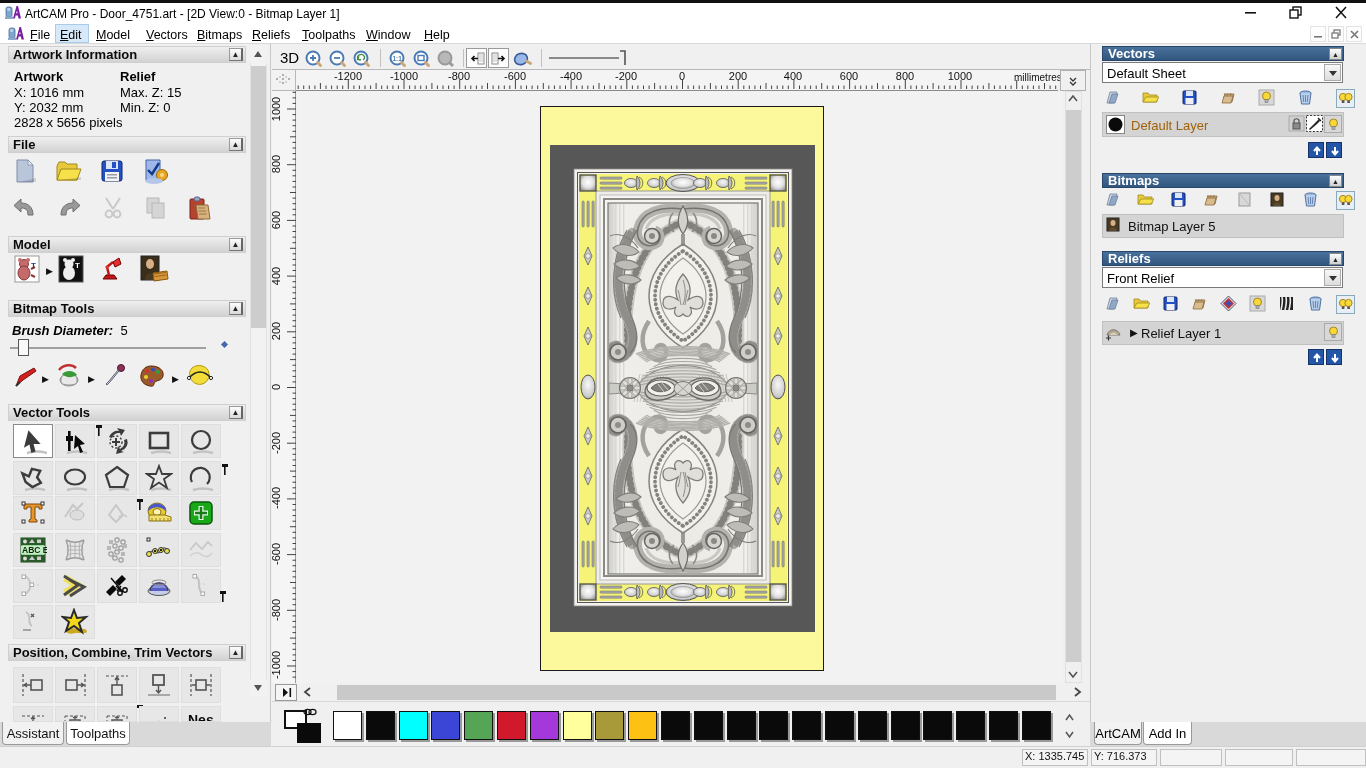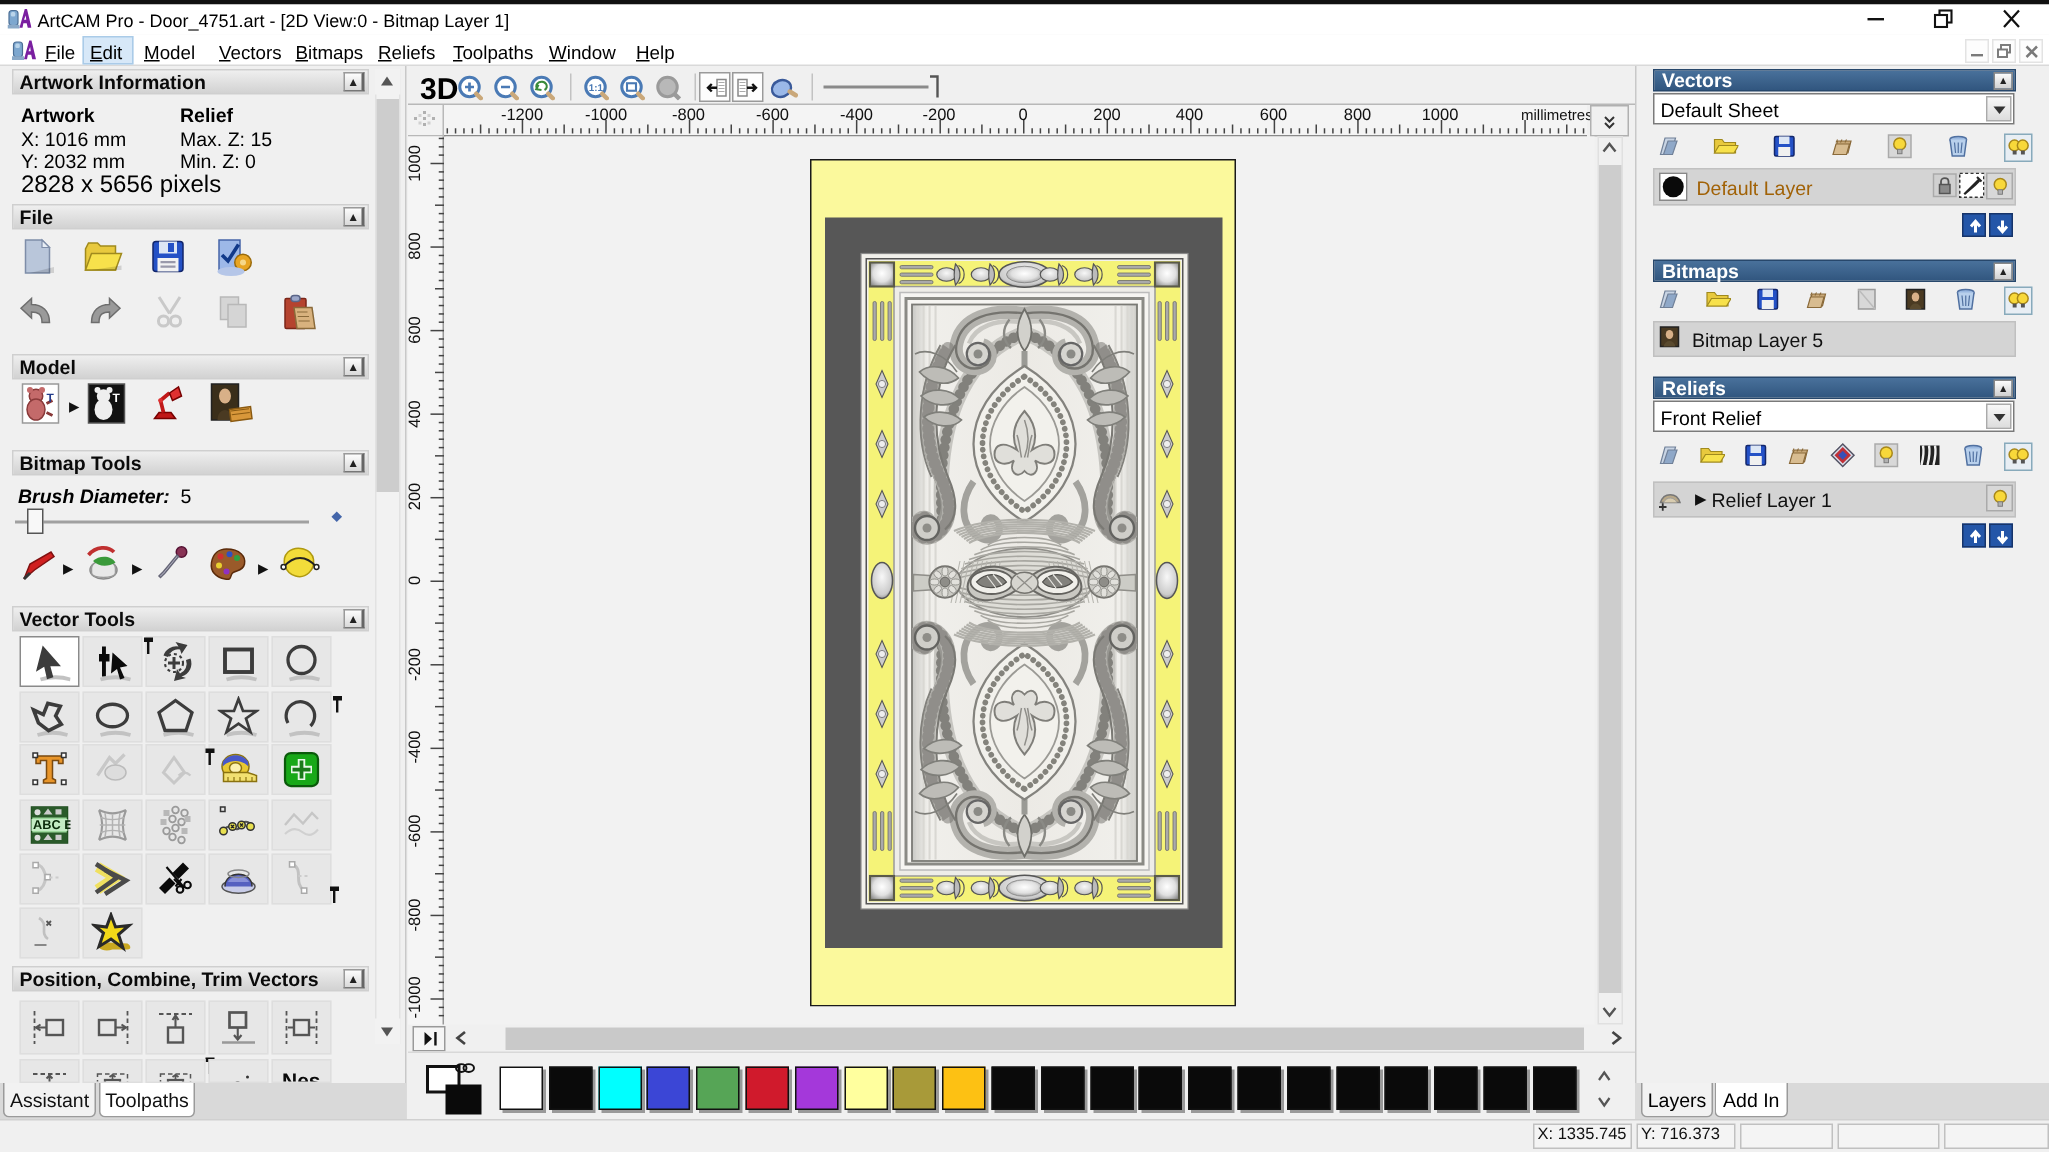--- a/index.html
+++ b/index.html
@@ -81,21 +81,21 @@
 <div class="hdr" style="left:8px;top:46px;width:238px;height:17px;">
     <span style="position:static">Artwork Information</span>
     <div class="hdrbtn" style="position:absolute;">▲</div>
   </div>
 <div class="" style="left:14px;top:69px;width:120px;height:14px;font-size:13px;font-weight:bold;"><span>Artwork</span></div>
 <div class="" style="left:120px;top:69px;width:120px;height:14px;font-size:13px;font-weight:bold;"><span>Relief</span></div>
 <div class="" style="left:14px;top:85px;width:120px;height:14px;font-size:13px;"><span>X: 1016 mm</span></div>
 <div class="" style="left:120px;top:85px;width:120px;height:14px;font-size:13px;"><span>Max. Z: 15</span></div>
 <div class="" style="left:14px;top:100px;width:120px;height:14px;font-size:13px;"><span>Y: 2032 mm</span></div>
 <div class="" style="left:120px;top:100px;width:120px;height:14px;font-size:13px;"><span>Min. Z: 0</span></div>
-<div class="" style="left:14px;top:115px;width:160px;height:14px;font-size:16px;"><span>2828 x 5656 pixels</span></div>
+<div class="" style="left:14px;top:115px;width:160px;height:14px;font-size:13px;"><span>2828 x 5656 pixels</span></div>
 <div class="hdr" style="left:8px;top:136px;width:238px;height:17px;">
     <span style="position:static">File</span>
     <div class="hdrbtn" style="position:absolute;">▲</div>
   </div>
 <div class="hdr" style="left:8px;top:236px;width:238px;height:17px;">
     <span style="position:static">Model</span>
     <div class="hdrbtn" style="position:absolute;">▲</div>
   </div>
 <div class="hdr" style="left:8px;top:300px;width:238px;height:17px;">
     <span style="position:static">Bitmap Tools</span>
@@ -581,21 +581,21 @@
   </div>
 <div class="" style="left:251px;top:66px;width:15px;height:262px;background:#cdcdcd;"></div>
 <div class="" style="left:0px;top:722px;width:271px;height:24px;background:#d9d9d9;"></div>
 <div class="" style="left:2px;top:722px;width:62px;height:23px;background:#f2f2f2;border:1px solid #9a9a9a;border-top:none;border-radius:0 0 4px 4px;font-size:13px;color:#111;display:flex;align-items:center;justify-content:center;">
     <span>Assistant</span>
   </div>
 <div class="" style="left:66px;top:722px;width:64px;height:23px;background:#fff;border:1px solid #9a9a9a;border-top:none;border-radius:0 0 4px 4px;font-size:13px;color:#111;display:flex;align-items:center;justify-content:center;">
     <span>Toolpaths</span>
   </div>
 <div class="" style="left:272px;top:44px;width:818px;height:26px;background:#f0f0f0;border-bottom:1px solid #b8b8b8;"></div>
-<div class="" style="left:280px;top:49px;width:24px;height:16px;font-weight:bold;font-size:20px;color:#000;"><span>3D</span></div>
+<div class="" style="left:280px;top:49px;width:24px;height:16px;font-weight:normal;font-size:15px;color:#000;"><span>3D</span></div>
 <div class="" style="left:305px;top:50px;width:18px;height:18px;">
     <svg width="17" height="17" viewBox="0 0 17 17" style="">
       <circle cx="8" cy="8" r="6.5" fill="#fff" stroke="#4a7ab5" stroke-width="2"></circle>
       <path d="M8 5 L8 11 M5 8 L11 8" stroke="#4a7ab5" stroke-width="1.8"></path>
       <path d="M12.5 12.5 L15.5 15.5" stroke="#caa87a" stroke-width="3" stroke-linecap="round"></path>
     </svg>
   </div>
 <div class="" style="left:329px;top:50px;width:18px;height:18px;">
     <svg width="17" height="17" viewBox="0 0 17 17" style="">
       <circle cx="8" cy="8" r="6.5" fill="#fff" stroke="#4a7ab5" stroke-width="2"></circle>
@@ -1652,21 +1652,21 @@
       <path d="M8 12 L8 5 M5 8 L8 4.5 L11 8" stroke="#fff" stroke-width="2" fill="none"></path>
     </svg>
   </div>
 <div class="" style="left:1326px;top:349px;width:16px;height:16px;background:#2456a8;border:1px solid #16346a;">
     <svg width="14" height="14" viewBox="0 0 14 14" style="">
       <path d="M8 4 L8 11 M5 8 L8 11.5 L11 8" stroke="#fff" stroke-width="2" fill="none"></path>
     </svg>
   </div>
 <div class="" style="left:1090px;top:722px;width:276px;height:24px;background:#d9d9d9;"></div>
 <div class="" style="left:1094px;top:722px;width:48px;height:23px;background:#f2f2f2;border:1px solid #9a9a9a;border-top:none;border-radius:0 0 4px 4px;font-size:13px;display:flex;align-items:center;justify-content:center;">
-    <span>Layers</span>
+    <span>ArtCAM</span>
   </div>
 <div class="" style="left:1143px;top:722px;width:49px;height:23px;background:#fff;border:1px solid #9a9a9a;border-top:none;border-radius:0 0 4px 4px;font-size:13px;display:flex;align-items:center;justify-content:center;">
     <span>Add In</span>
   </div>
 <div class="" style="left:0px;top:746px;width:1366px;height:22px;background:#f0f0f0;border-top:1px solid #d0d0d0;"></div>
 <div class="" style="left:1022px;top:749px;width:66px;height:17px;background:#f4f4f4;border:1px solid #c0c0c0;font-size:11px;color:#111;padding-left:2px;white-space:nowrap;overflow:hidden;"><span style="position:static">X: 1335.745</span></div>
 <div class="" style="left:1091px;top:749px;width:66px;height:17px;background:#f4f4f4;border:1px solid #c0c0c0;font-size:11px;color:#111;padding-left:2px;white-space:nowrap;overflow:hidden;"><span style="position:static">Y: 716.373</span></div>
 <div class="" style="left:1160px;top:749px;width:62px;height:17px;background:#f4f4f4;border:1px solid #c0c0c0;"></div>
 <div class="" style="left:1225px;top:749px;width:68px;height:17px;background:#f4f4f4;border:1px solid #c0c0c0;"></div>
 <div class="" style="left:1296px;top:749px;width:70px;height:17px;background:#f4f4f4;border:1px solid #c0c0c0;"></div>

